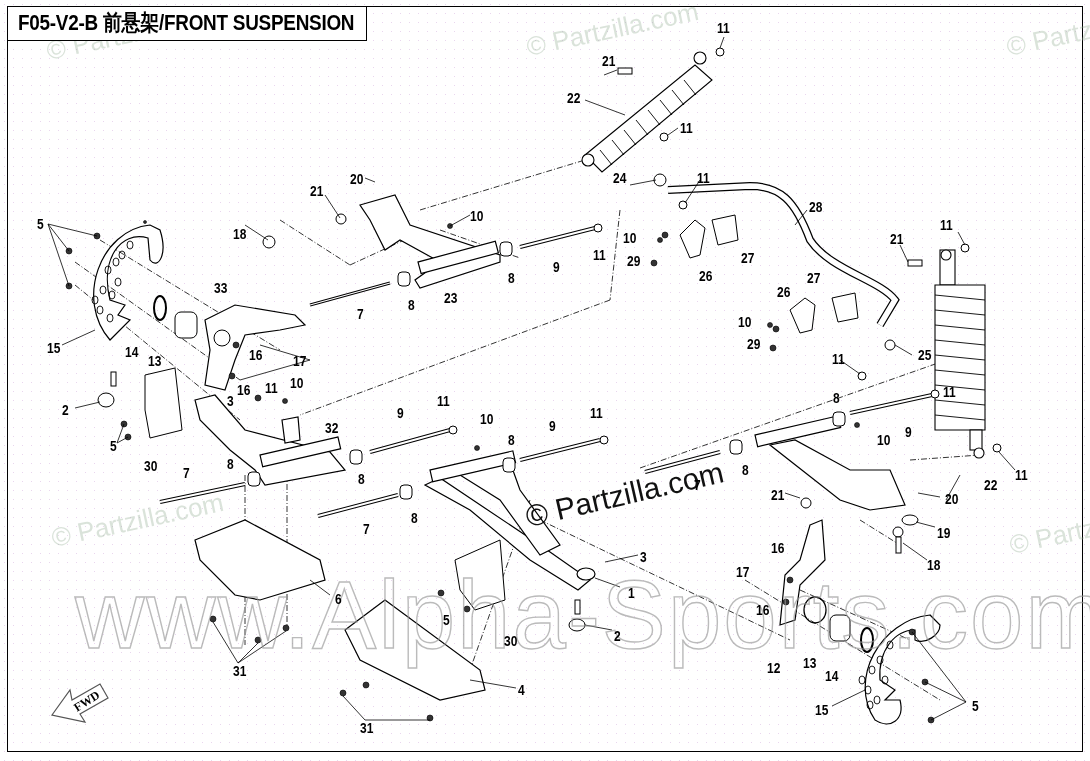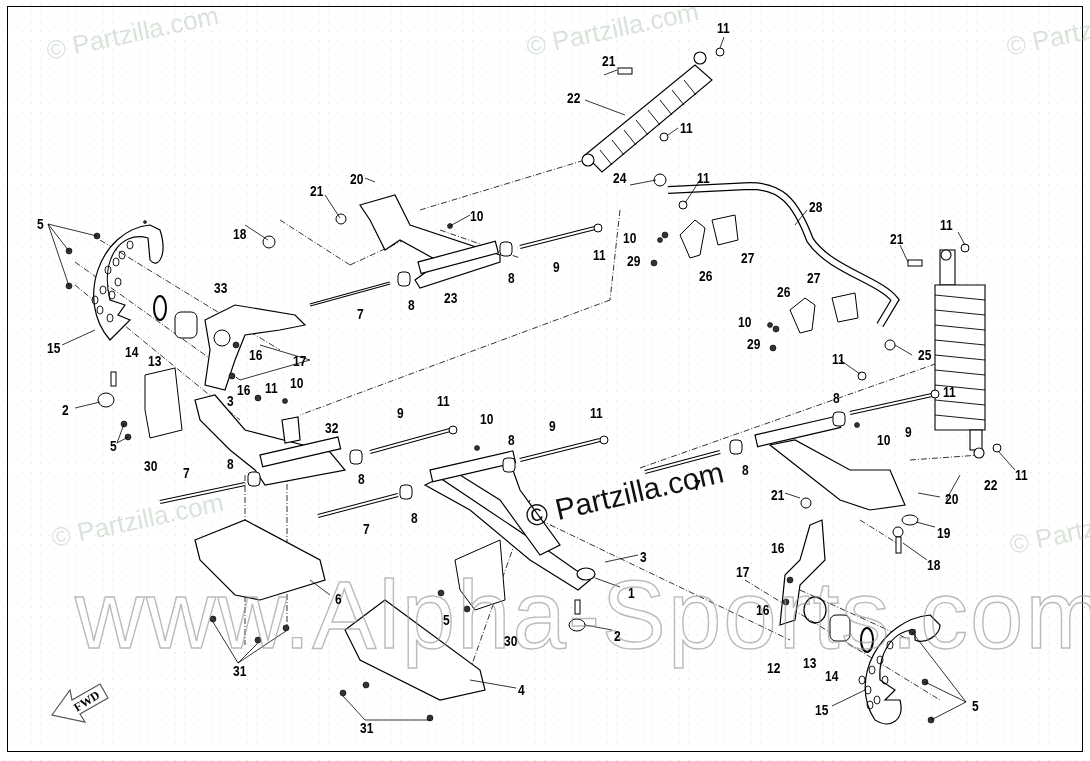--- a/index.html
+++ b/index.html
@@ -311,20 +311,21 @@
       <line x1="365" y1="720" x2="343" y2="696"></line>
         <line x1="365" y1="720" x2="430" y2="720"></line>
     </g>
   </svg>
 
   <div class="wm-big" style="left:75px;top:560px;">www.Alpha-Sports.com</div>
   <div class="wm-pz" style="left:530px;top:500px;">© Partzilla.com</div>
 
   <div class="fwd" style="left:73px;top:694px;">FWD</div>
 
+  <div class="title-box"><span>F05-V2-B 前悬架/FRONT SUSPENSION</span></div>
 
   <div id="callouts">
       <div class="lbl" style="left: 628px; top: 585px;">1</div>
       <div class="lbl" style="left: 62px; top: 402px;">2</div>
       <div class="lbl" style="left: 614px; top: 628px;">2</div>
       <div class="lbl" style="left: 227px; top: 393px;">3</div>
       <div class="lbl" style="left: 640px; top: 549px;">3</div>
       <div class="lbl" style="left: 518px; top: 682px;">4</div>
       <div class="lbl" style="left: 37px; top: 216px;">5</div>
       <div class="lbl" style="left: 110px; top: 438px;">5</div>

